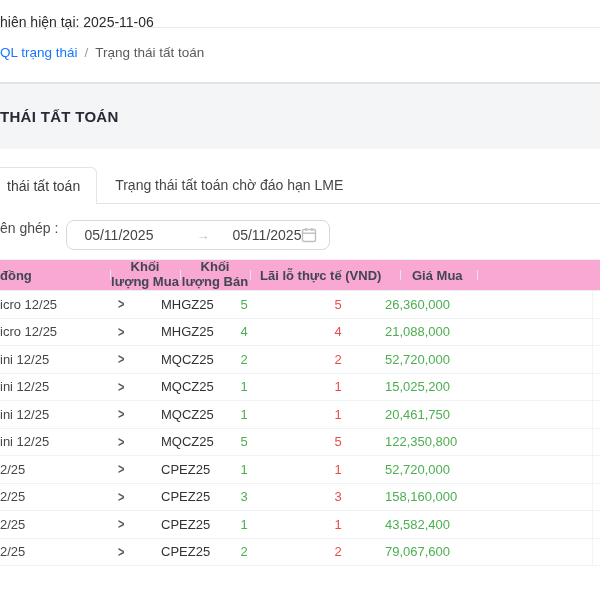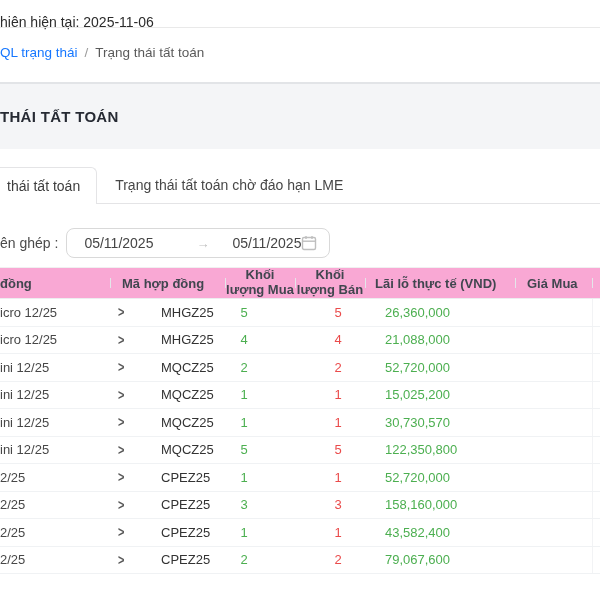--- a/index.html
+++ b/index.html
@@ -19,21 +19,21 @@
   .card-header h1 { font-size:15px; font-weight:700; color:#262a33; letter-spacing:.3px; }
 
   .tabbar { margin-top:18px; height:37px; display:flex; align-items:stretch;
     border-bottom:1px solid #e4e4e6; }
   .tab { display:flex; align-items:center; font-size:14px; color:#474747; cursor:pointer; }
   .tab.active { background:#fff; border:1px solid #e4e4e6; border-bottom:none;
     border-radius:6px 6px 0 0; margin-left:-22px; margin-bottom:-1px;
     padding:0 16px 0 28px; color:#3d3d3d; }
   .tab.plain { padding:0 16px; margin-left:2px;justify-content:center; }
 
-  .filter-row { margin-top:24px; height:30px; display:flex; align-items:center; }
+  .filter-row { margin-top:16px; height:30px; display:flex; align-items:flex-start; }
   .filter-row label { font-size:14px; color:#4a4a4a; margin-right:8px; white-space:nowrap; }
   .range-picker { width:264px; height:30px; border:1px solid #d9d9d9; border-radius:8px;
     background:#fff; display:flex; align-items:center; padding:0 12px 0 17px; cursor:pointer; }
   .range-picker .date { font-size:14px; color:#454545; }
   .range-picker .d1 { flex:0 0 112px; }
   .range-picker .arrow { flex:0 0 36px; text-align:left; color:#bfbfbf; font-size:13px; }
   .range-picker .d2 { flex:1; }
   .cal-icon { flex:0 0 16px; height:16px; }
 
   .table { margin-top:9px; font-size:13px; }
@@ -102,21 +102,20 @@
       <line x1="1.5" y1="6.2" x2="14.5" y2="6.2" stroke="#bfbfbf" stroke-width="1.4"></line>
       <line x1="5" y1="1" x2="5" y2="4" stroke="#bfbfbf" stroke-width="1.4"></line>
       <line x1="11" y1="1" x2="11" y2="4" stroke="#bfbfbf" stroke-width="1.4"></line>
     </svg>
   </div>
 </div>
 
 <div class="table">
   <div class="thead">
     <div class="th col-name">đồng</div>
-    <div class="th col-code sep">Mã hợp đồng</div>
     <div class="th col-buy sep">Khối lượng Mua</div>
     <div class="th col-sell sep">Khối lượng Bán</div>
     <div class="th col-pnl sep">Lãi lỗ thực tế (VND)</div>
     <div class="th col-gia sep">Giá Mua</div>
     <div class="th col-extra sep"></div>
   </div>
   <div id="tbody">
   <div class="tr">
     <div class="td col-name">
       <span>icro 12/25</span>
@@ -209,21 +208,21 @@
       <span class="chevron">&gt;</span>
       <span class="code">MQCZ25</span>
     </div>
     <div class="td col-buy">
       <span class="green">1</span>
     </div>
     <div class="td col-sell">
       <span class="red">1</span>
     </div>
     <div class="td col-pnl">
-      <span class="green">30,730,570</span>
+      <span class="green">20,461,750</span>
     </div>
     <div class="td col-gia"></div>
     <div class="td col-extra"></div>
   </div>
 
   <div class="tr">
     <div class="td col-name">
       <span>ini 12/25</span>
     </div>
     <div class="td col-code">

